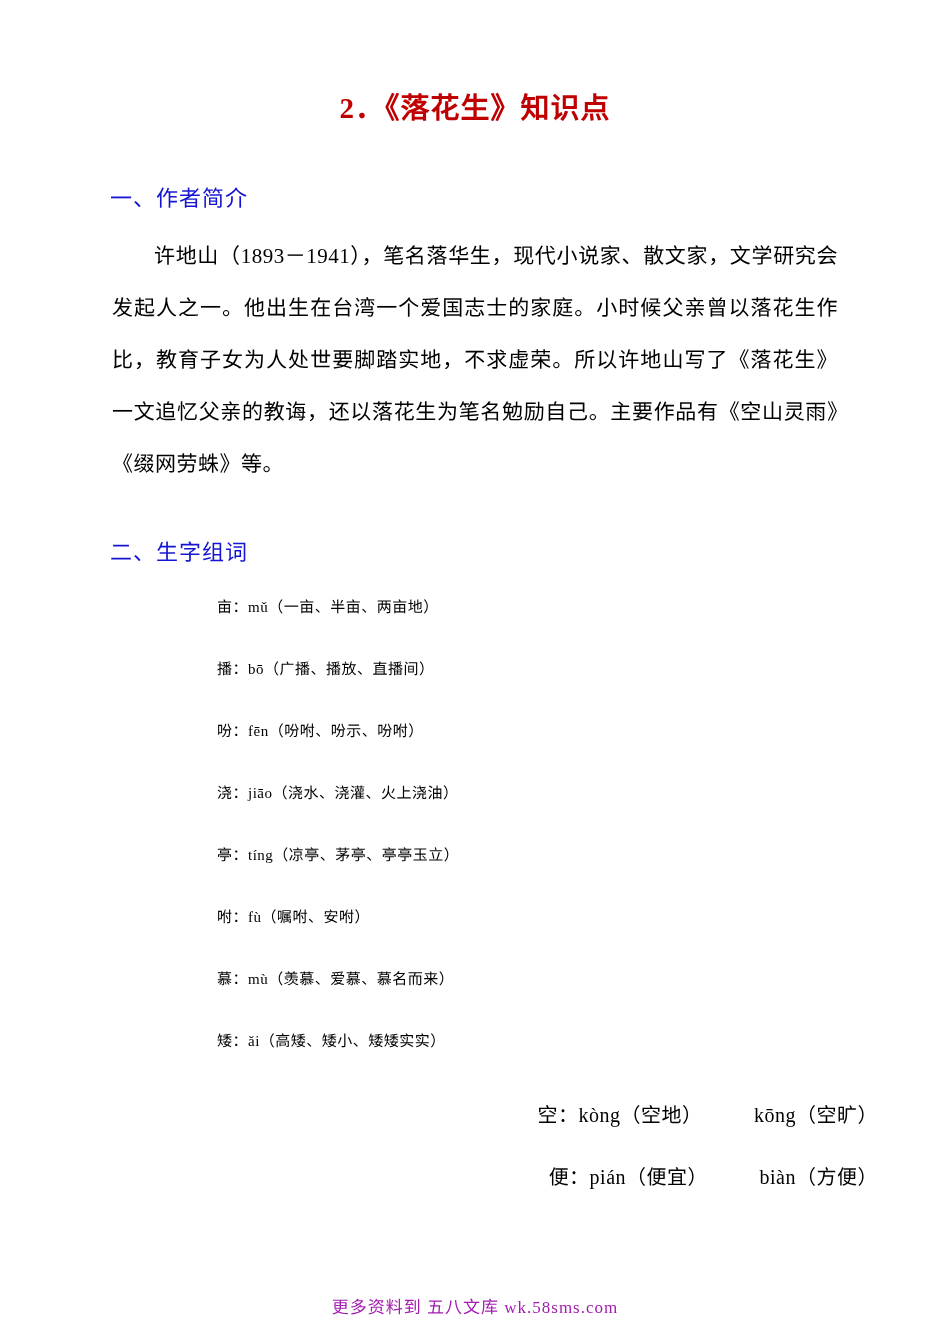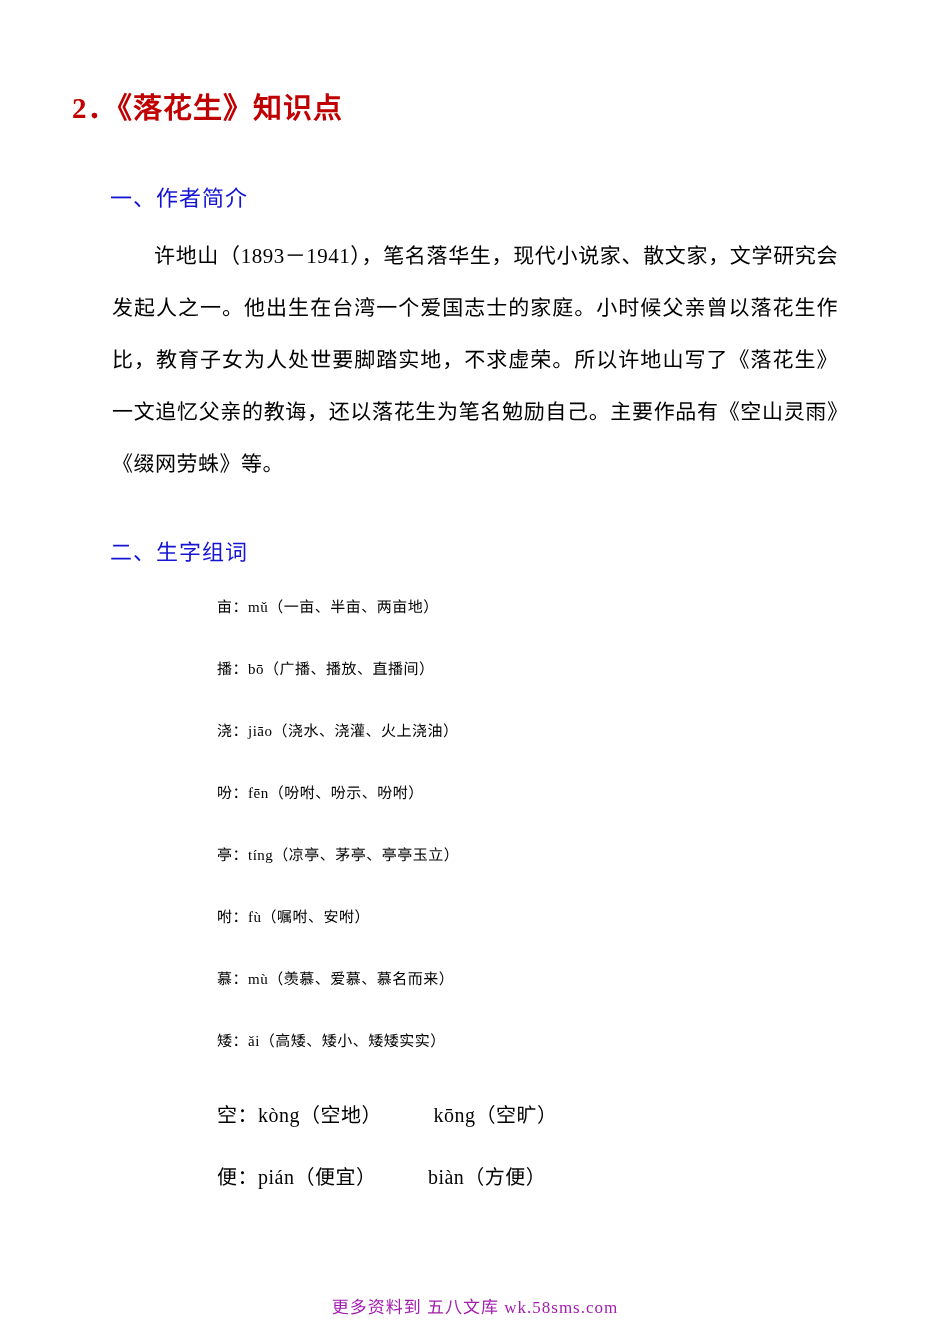--- a/index.html
+++ b/index.html
@@ -16,21 +16,21 @@
     overflow: hidden;
   }
   .page {
     box-sizing: border-box;
     width: 950px;
     height: 1344px;
     padding: 62px 72px 0 72px;
     position: relative;
   }
   .doc-title {
-    text-align: left;
+    text-align: center;
     color: #c00000;
     font-weight: bold;
     font-size: 29px;
     letter-spacing: 1px;
     margin: 22px 0 0 0;
     font-family: "Liberation Serif", "DejaVu Serif", serif;
   }
   .section-heading {
     color: #1414d2;
     font-weight: normal;
@@ -65,20 +65,21 @@
     margin: 12px 0 0 0;
     padding: 0;
     list-style: none;
   }
   .poly-item {
     font-size: 20px;
     line-height: 62px;
     margin-left: 145px;
     letter-spacing: 0.5px;
     white-space: pre;
+    text-align: right;
   }
   .footer {
     position: absolute;
     left: 0;
     right: 0;
     bottom: 26px;
     text-align: center;
     color: #a21caf;
     font-size: 17px;
     font-family: "Liberation Serif", "DejaVu Serif", serif;
@@ -92,22 +93,22 @@
 
   <h1 class="doc-title">2．《落花生》知识点</h1>
 
   <h2 class="section-heading first">一、作者简介</h2>
   <p class="body-para">许地山（1893－1941），笔名落华生，现代小说家、散文家，文学研究会发起人之一。他出生在台湾一个爱国志士的家庭。小时候父亲曾以落花生作比，教育子女为人处世要脚踏实地，不求虚荣。所以许地山写了《落花生》一文追忆父亲的教诲，还以落花生为笔名勉励自己。主要作品有《空山灵雨》《缀网劳蛛》等。</p>
 
   <h2 class="section-heading">二、生字组词</h2>
   <ul class="word-list">
     <li class="word-item">亩：mǔ（一亩、半亩、两亩地）</li>
     <li class="word-item">播：bō（广播、播放、直播间）</li>
+    <li class="word-item">吩：fēn（吩咐、吩示、吩咐）</li>
     <li class="word-item">浇：jiāo（浇水、浇灌、火上浇油）</li>
-    <li class="word-item">吩：fēn（吩咐、吩示、吩咐）</li>
     <li class="word-item">亭：tíng（凉亭、茅亭、亭亭玉立）</li>
     <li class="word-item">咐：fù（嘱咐、安咐）</li>
     <li class="word-item">慕：mù（羡慕、爱慕、慕名而来）</li>
     <li class="word-item">矮：ǎi（高矮、矮小、矮矮实实）</li>
   </ul>
 
   <ul class="poly-list">
     <li class="poly-item">空：kòng（空地）　　　kōng（空旷）</li>
     <li class="poly-item">便：pián（便宜）　　　biàn（方便）</li>
   </ul>

